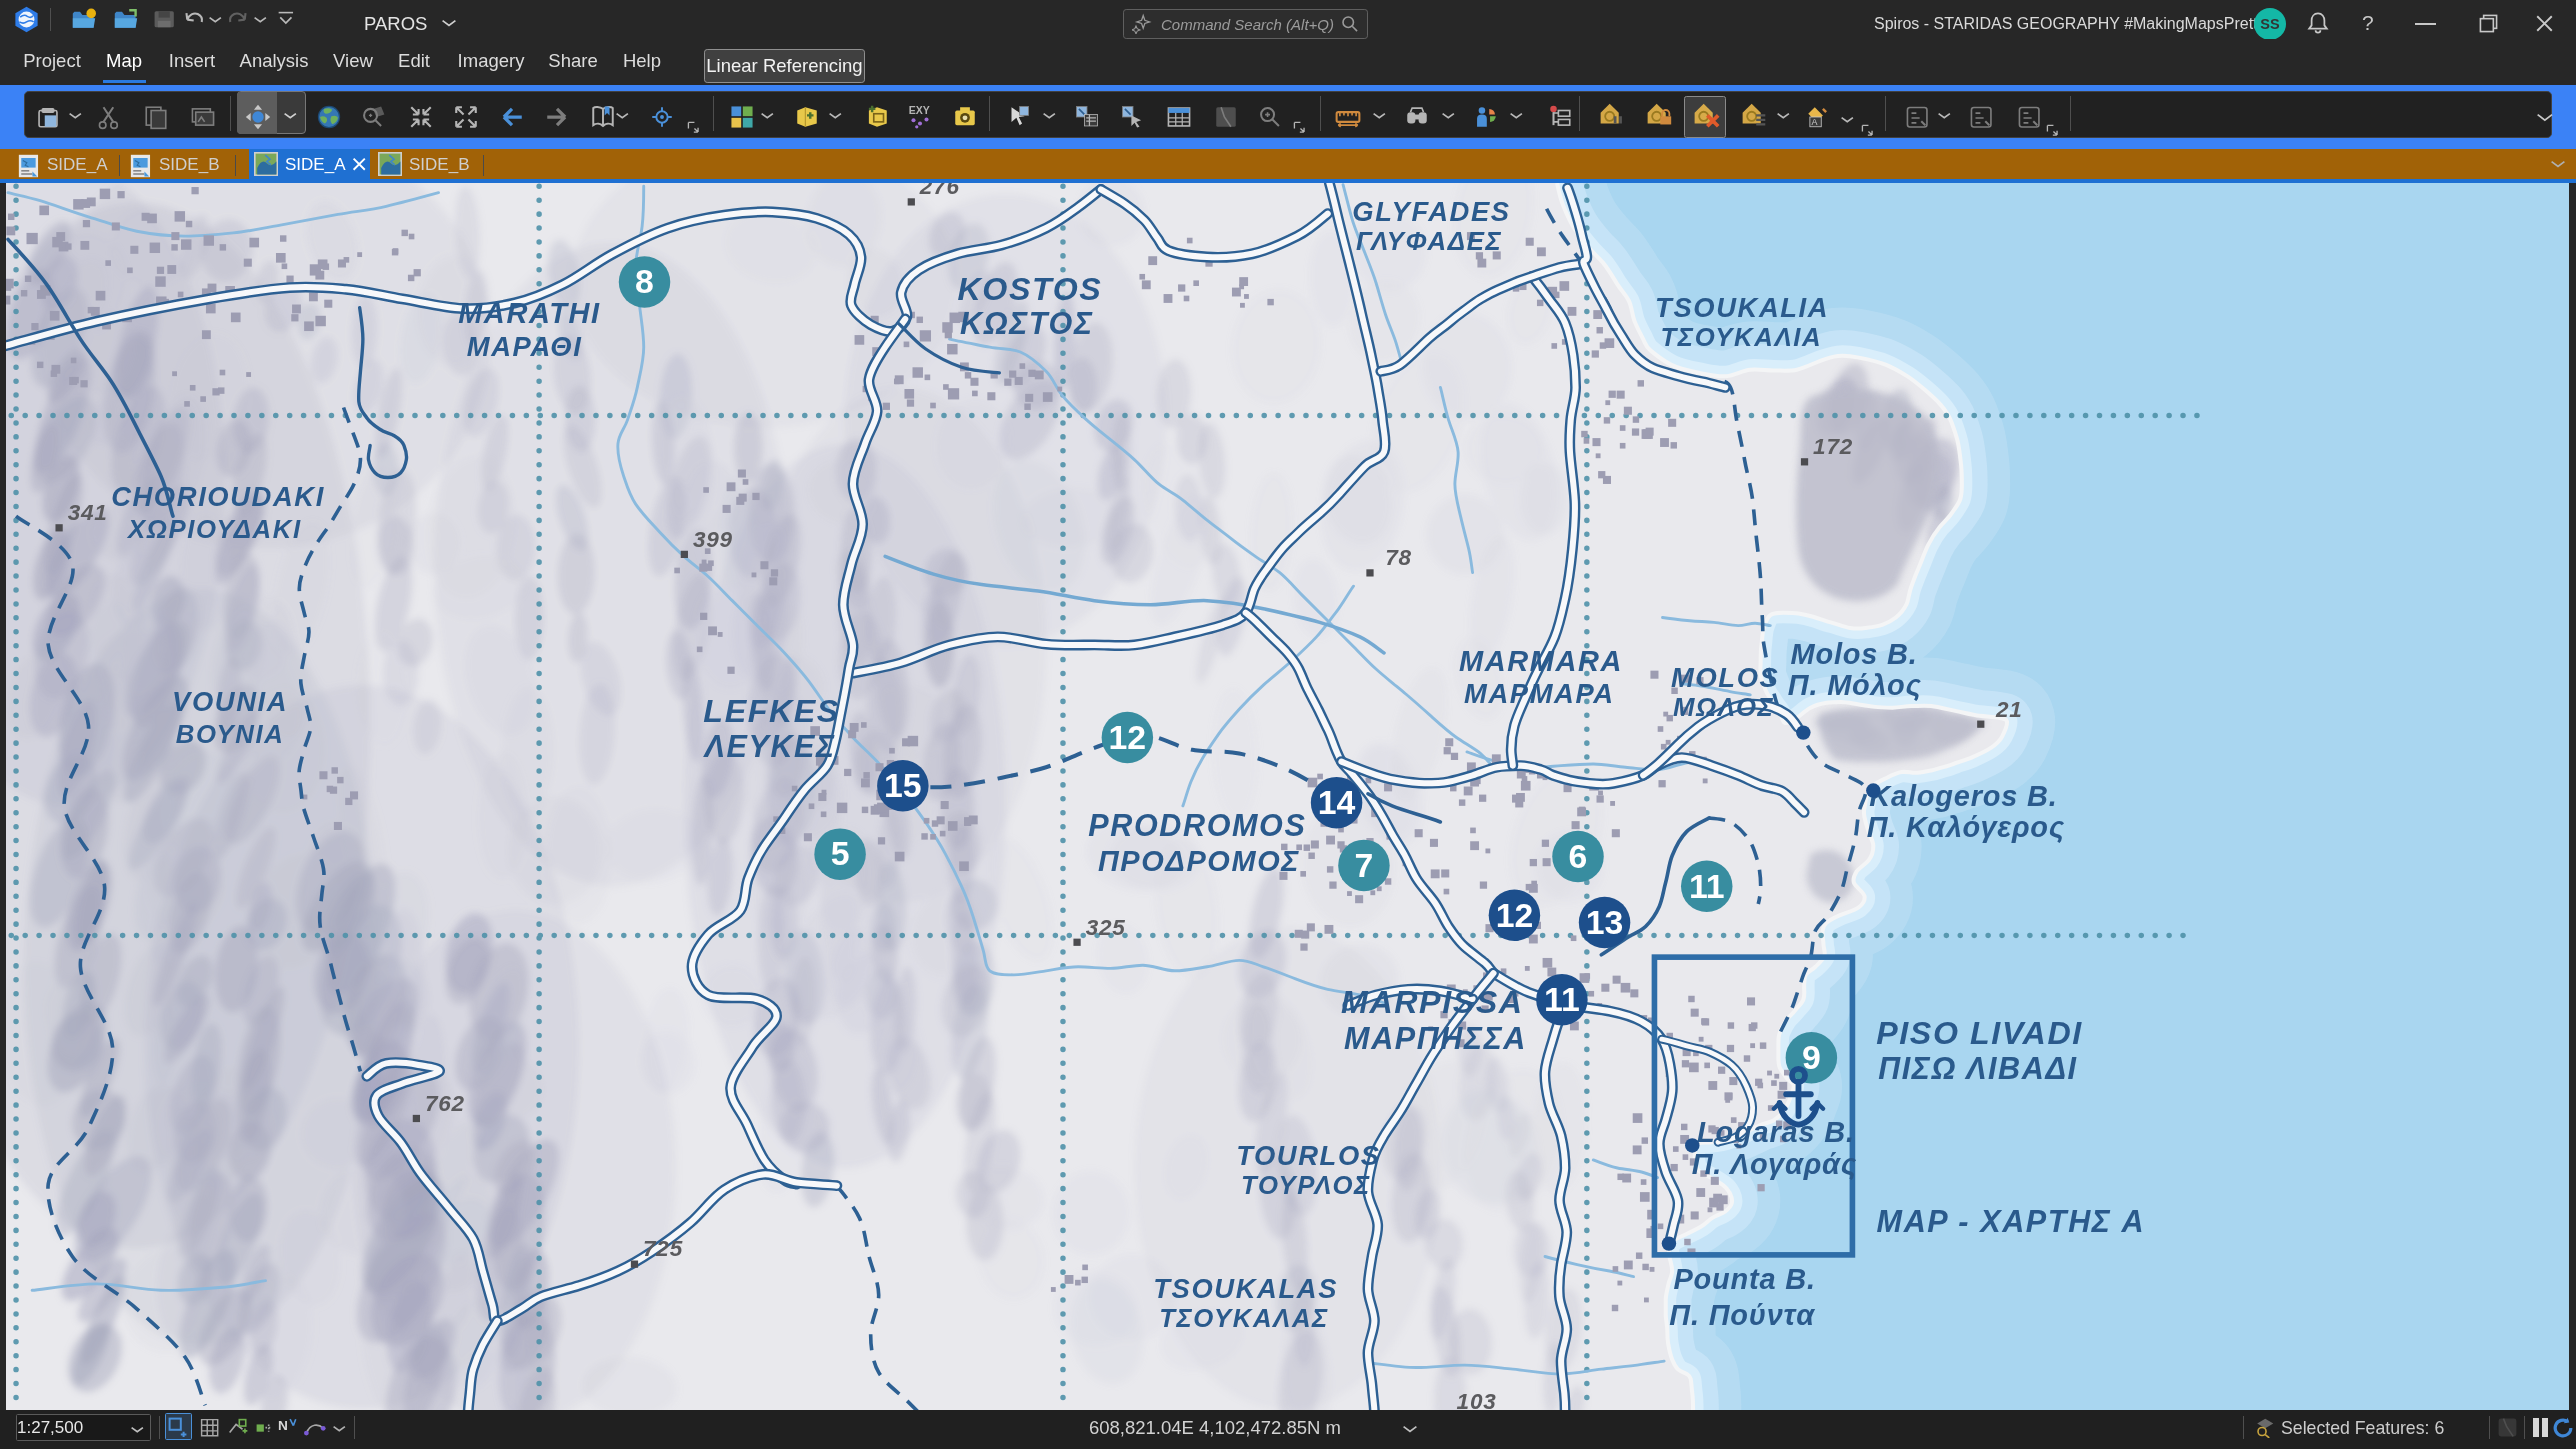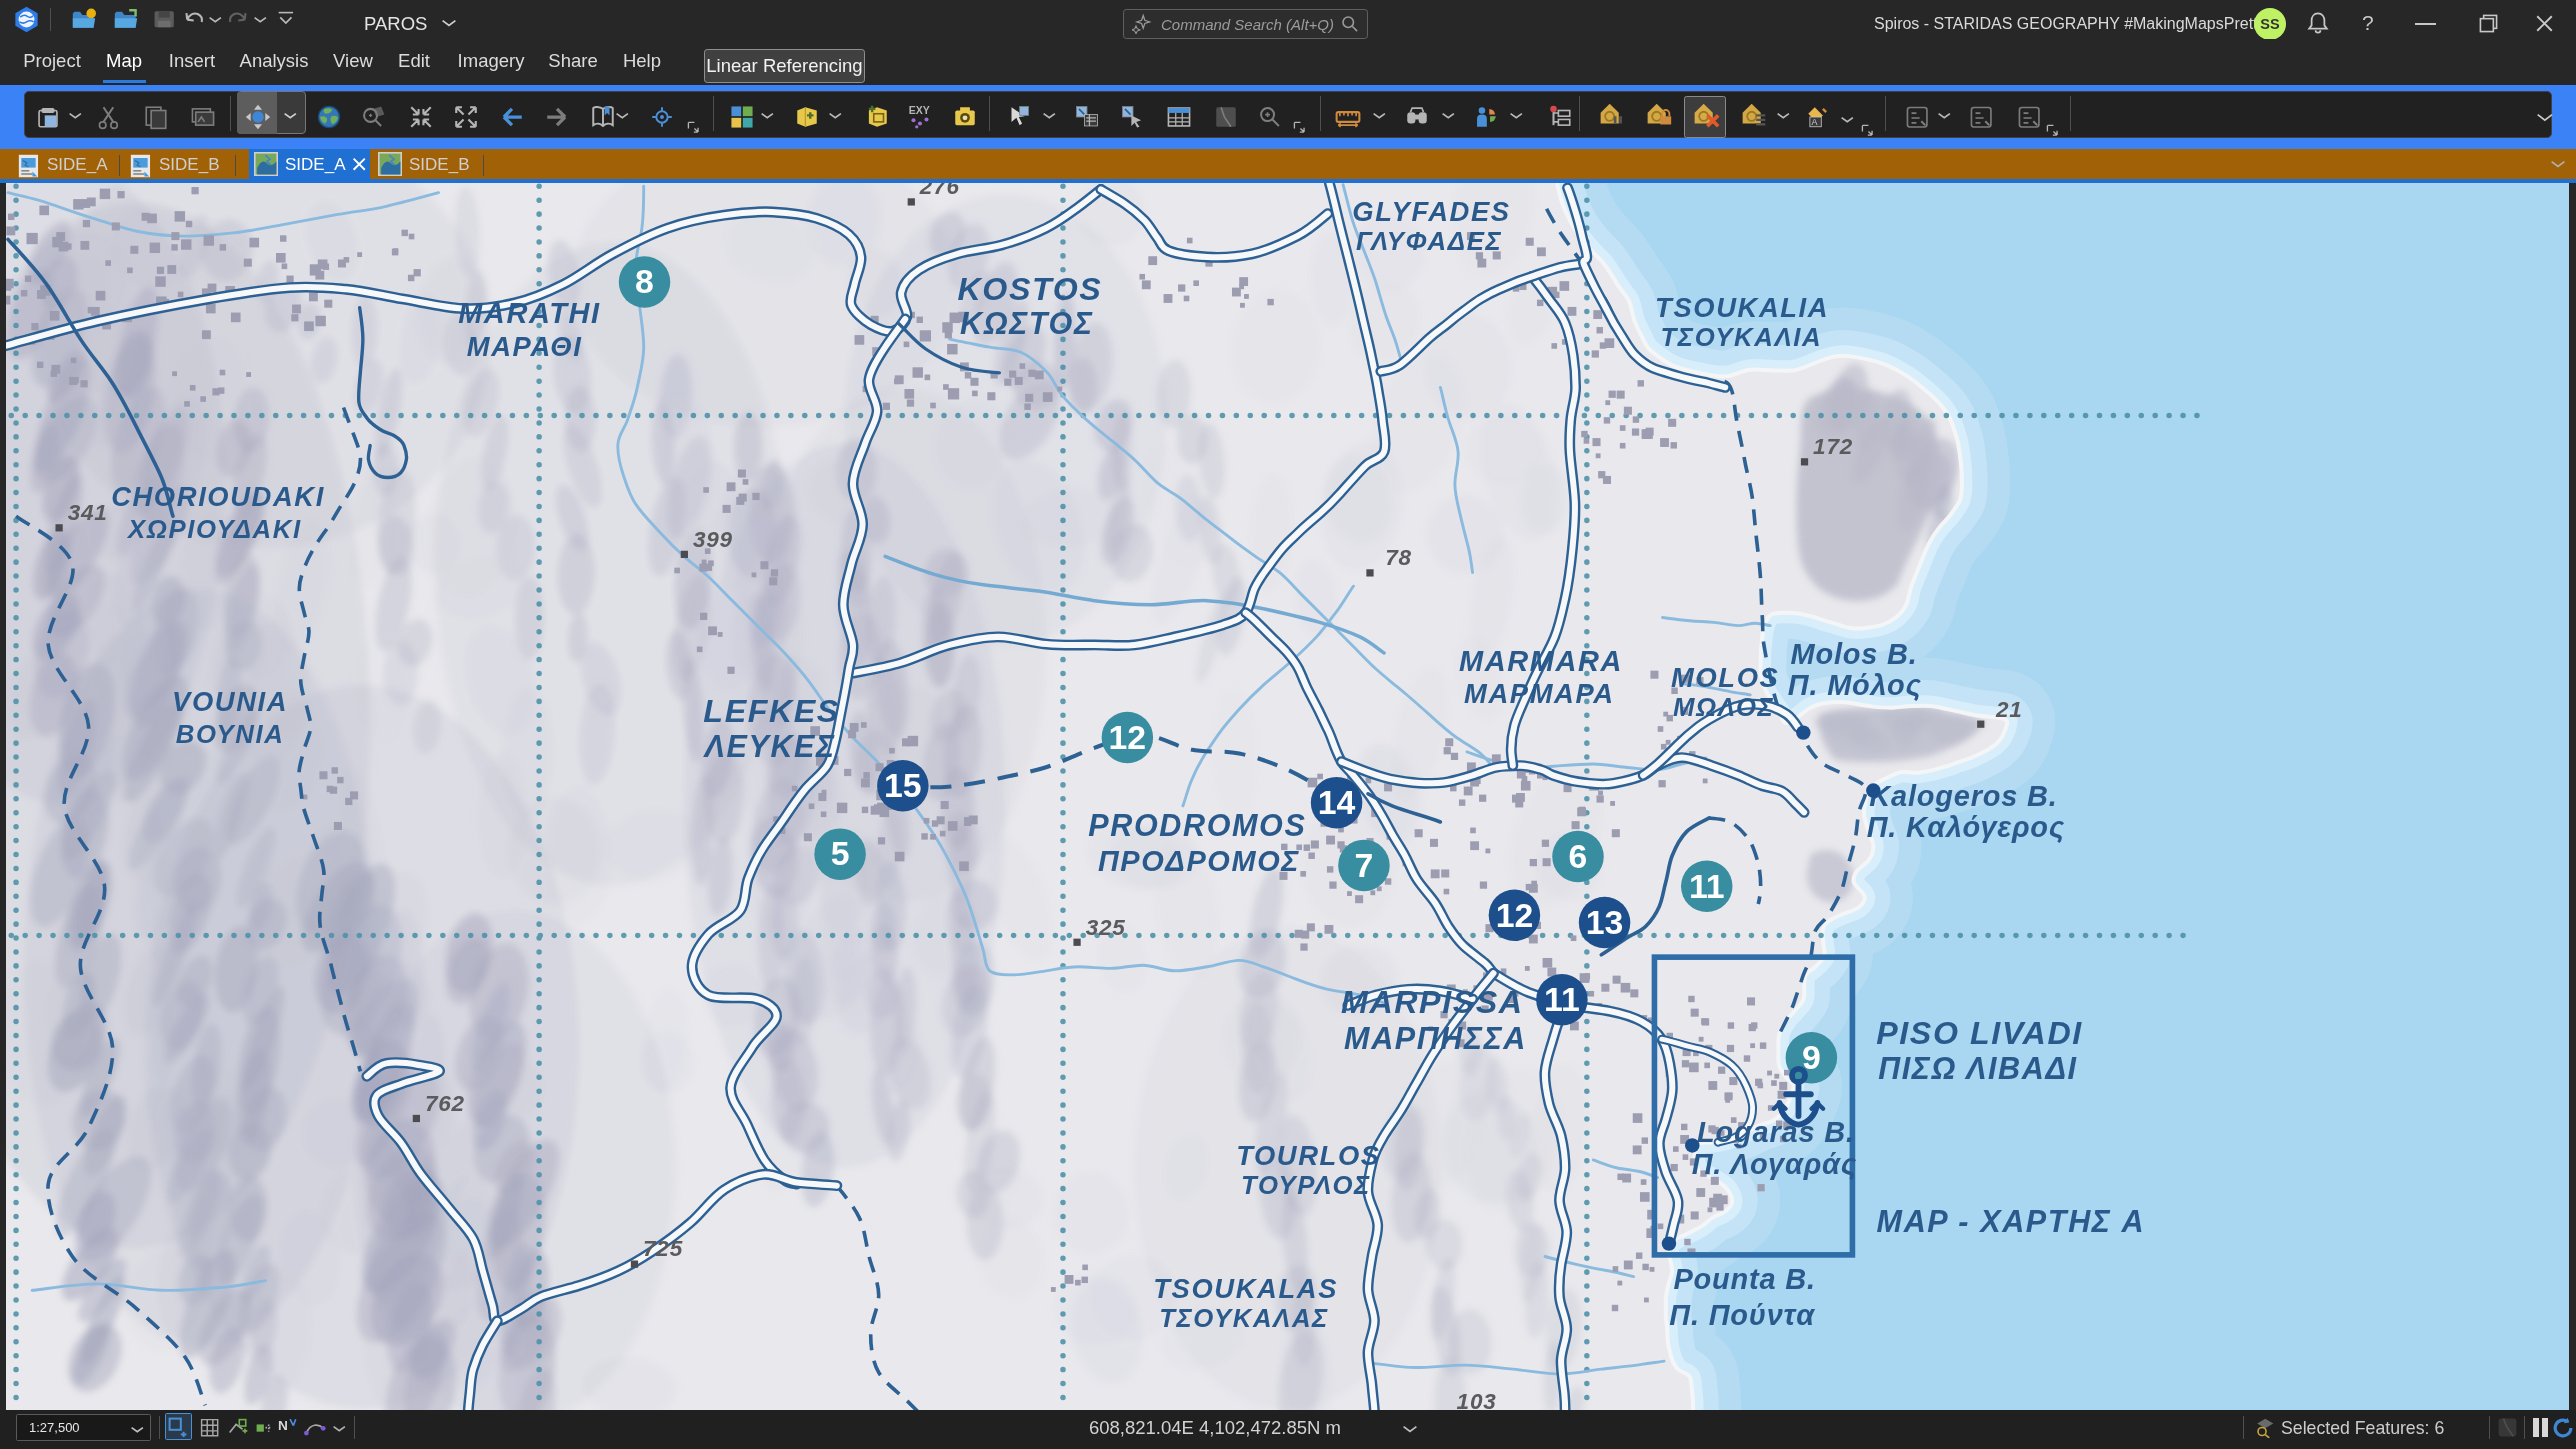--- a/index.html
+++ b/index.html
@@ -66,21 +66,21 @@
         <path d="M14 3 L16 9 L22 11 L16 13 L14 19 L12 13 L6 11 L12 9 Z" fill="none" stroke="#9a9a9a" stroke-width="1.6"></path>
         <path d="M5 16 l1.5 3.5 L10 21 l-3.5 1.5 L5 26 l-1.5-3.5 L0 21 l3.5-1.5 Z" fill="none" stroke="#9a9a9a" stroke-width="1.3"></path>
       </svg>
     <span>Command Search (Alt+Q)</span>
     <svg width="19.3" height="19.3" style="position:absolute;right:6.4px;top:5.6px" viewBox="0 0 24 24">
         <circle cx="9" cy="9" r="6.5" stroke="#9a9a9a" stroke-width="2" fill="none"></circle>
         <line x1="14" y1="14" x2="20" y2="20" stroke="#9a9a9a" stroke-width="2"></line>
       </svg>
   </div>
   <div class="abs" style="left:1874px;top:14.5px;font-size:16px;color:#dadada;letter-spacing:0px">Spiros  -  STARIDAS GEOGRAPHY #MakingMapsPretty</div>
-  <div class="abs" style="left:2254px;top:8px;width:32px;height:32px;border-radius:50%;background:#bef264;color:#333;font-size:14.5px;font-weight:bold;text-align:center;line-height:32px">SS</div>
+  <div class="abs" style="left:2254px;top:8px;width:32px;height:32px;border-radius:50%;background:#14b8a6;color:#333;font-size:14.5px;font-weight:bold;text-align:center;line-height:32px">SS</div>
   <svg class="abs" style="left:2306px;top:10.5px" width="24" height="24" viewBox="0 0 30 30">
       <path d="M15 3 C10 3 7 7 7 12 L7 18 L4 22 L26 22 L23 18 L23 12 C23 7 20 3 15 3 Z" fill="none" stroke="#c8c8c8" stroke-width="2.2"></path>
       <path d="M12 24 a3 3 0 0 0 6 0" fill="none" stroke="#c8c8c8" stroke-width="2.2"></path>
     </svg>
   <div class="abs" style="left:2362px;top:11.3px;font-size:21px;color:#c8c8c8">?</div>
   <div class="abs" style="left:2415px;top:22.5px;width:21px;height:2.4px;background:#c8c8c8"></div>
   <svg class="abs" style="left:2478px;top:13px" width="21" height="21" viewBox="0 0 26 26">
       <rect x="7" y="3" width="16" height="16" fill="none" stroke="#c8c8c8" stroke-width="2"></rect>
       <rect x="3" y="7" width="16" height="16" fill="#262626" stroke="#c8c8c8" stroke-width="2"></rect>
     </svg>
@@ -1630,21 +1630,21 @@
 <circle cx="0" cy="-30" r="9"></circle>
 <line x1="0" y1="-21" x2="0" y2="26"></line>
 <line x1="-17" y1="-4" x2="17" y2="-4"></line>
 <path d="M -26,8 C -24,26 -12,36 0,38 C 12,36 24,26 26,8"></path>
 <path d="M -26,8 L -34,16 M -26,8 L -18,16" stroke-width="6"></path>
 <path d="M 26,8 L 34,16 M 26,8 L 18,16" stroke-width="6"></path>
 </g>
 </svg></div>
 
 <div class="statusbar">
-  <div class="abs" style="left:16px;top:4px;width:135px;height:26.6px;background:#191919;border:0.8px solid #5a5a5a;border-radius:1.6px;color:#e8e8e8;font-size:13px;line-height:26px;padding-left:12px">1:27,500</div>
+  <div class="abs" style="left:16px;top:4px;width:135px;height:26.6px;background:#191919;border:0.8px solid #5a5a5a;border-radius:1.6px;color:#e8e8e8;font-size:17px;line-height:26px;padding-left:0">1:27,500</div>
   <svg class="abs" style="left:130px;top:16px" width="14.5" height="10.5" viewBox="0 0 18 13">
       <path d="M2,2 L9,7 L16,2" stroke="#c0c0c0" stroke-width="2.2" fill="none"></path>
     </svg>
   <div class="vsep" style="left:159px;top:6.4px;height:22.5px"></div>
   <div class="abs" style="left:165px;top:3.2px;width:26.6px;height:27px;border:0.8px solid #4a90d9;background:#2b3a4a;border-radius:1.6px"></div>
   <svg class="abs" style="left:168px;top:7.2px" width="20" height="20" viewBox="0 0 25 25">
       <rect x="2" y="2" width="14" height="14" fill="none" stroke="#4a90d9" stroke-width="2.5"></rect>
       <path d="M16 22 h7 M19.5 18.5 v7" stroke="#4a90d9" stroke-width="2.5"></path>
     </svg>
   <svg class="abs" style="left:200px;top:8px" width="19.3" height="19.3" viewBox="0 0 24 24">

